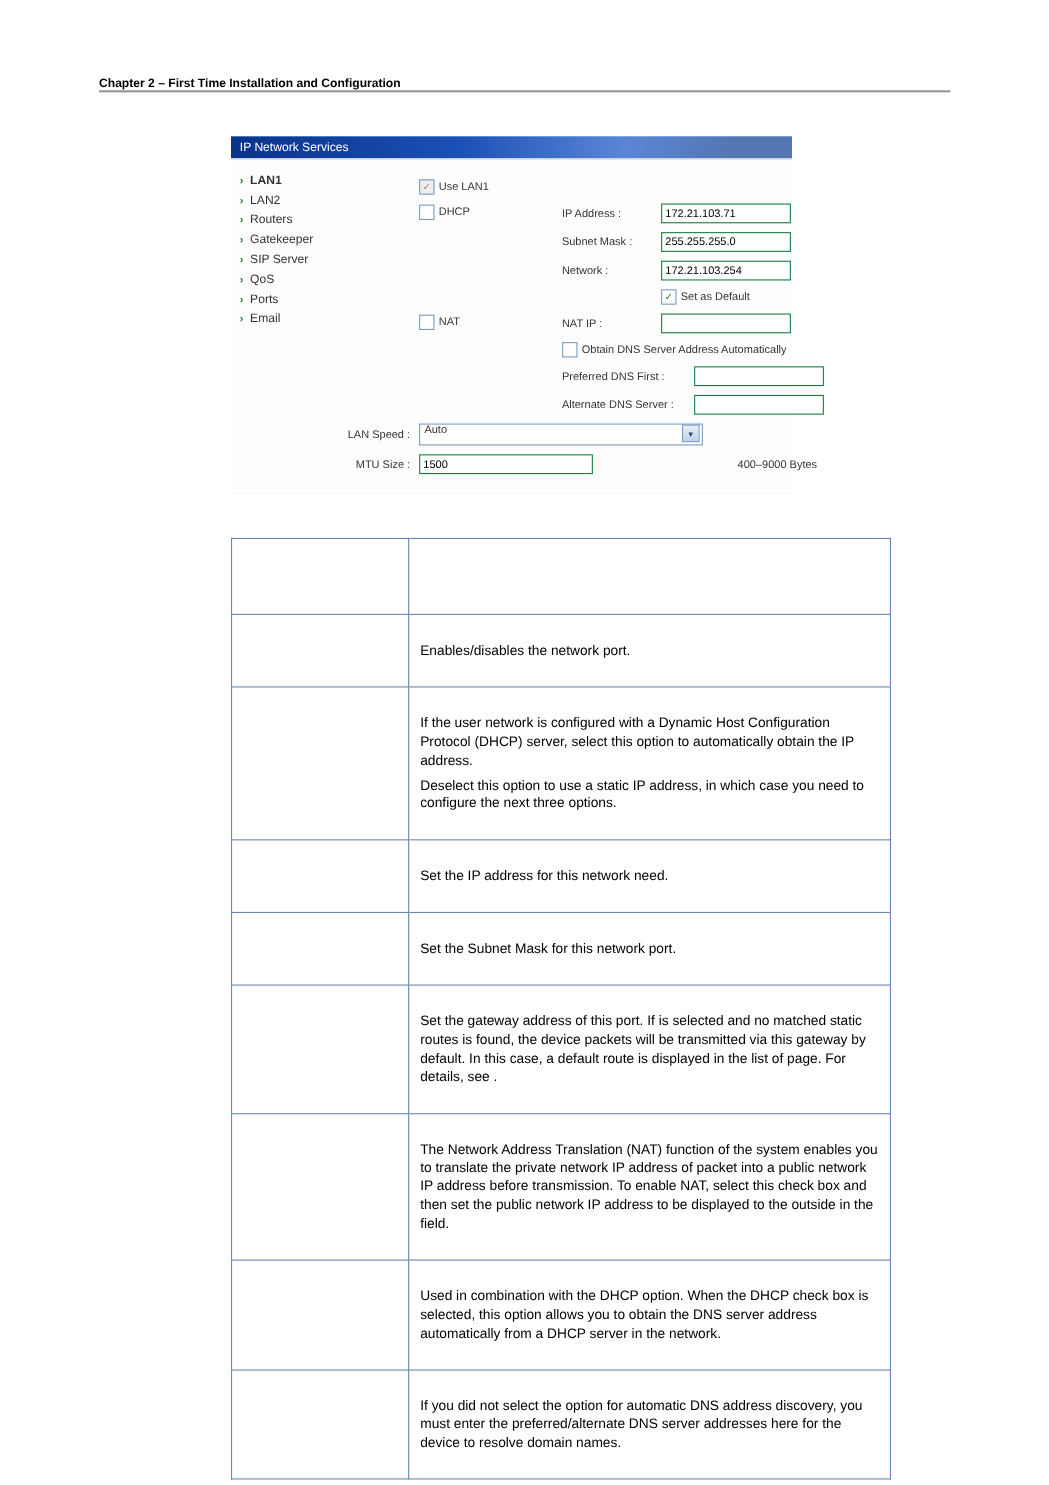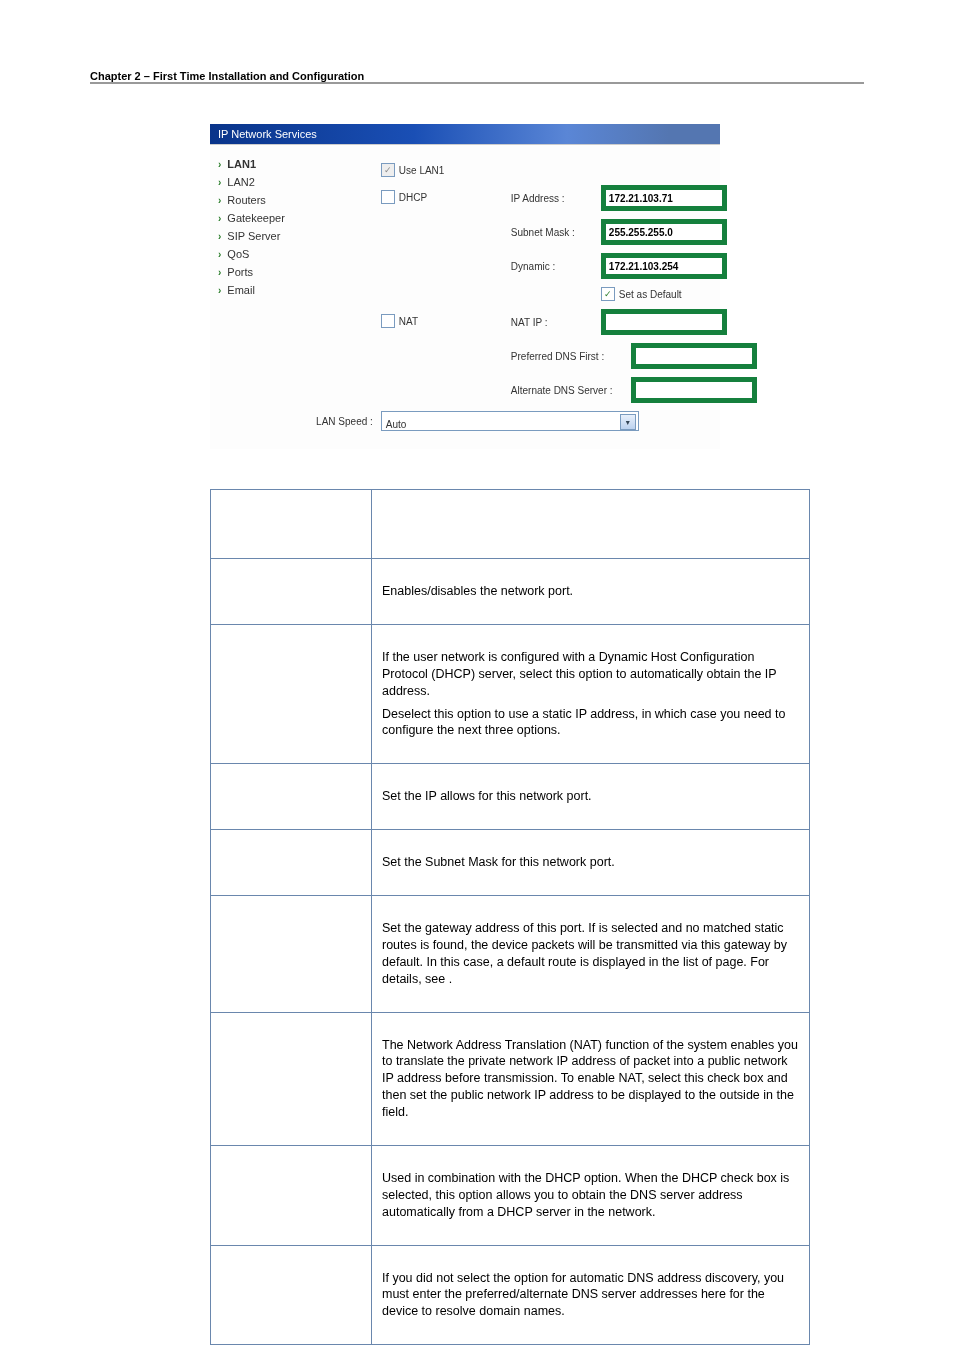--- a/index.html
+++ b/index.html
@@ -84,34 +84,33 @@
     display: inline-flex;
     align-items: center;
     justify-content: center;
     font-size: 9px;
     color: #2a7d2a;
   }
   .cb-box.disabled { background: #eee; color: #888; }
   .tin {
     width: 110px;
     height: 16px;
-    border: 5px solid #15803d;
+    border: 1px solid #15803d;
     font-size: 10px;
     padding: 0 3px;
     background: #fff;
-    font-weight: bold;
   }
   .sel {
     width: 250px;
     height: 18px;
     border: 1px solid #7a9bbf;
     font-size: 10px;
     background: #fff;
     display: flex;
-    align-items: flex-end;
+    align-items: flex-start;
     justify-content: space-between;
     padding: 0 2px 0 4px;
   }
   .sel .dd {
     width: 14px; height: 14px;
     background: linear-gradient(#e8f0fb,#bcd2ef);
     border: 1px solid #7a9bbf;
     display:flex;align-items:center;justify-content:center;
     font-size:8px;color:#345;
   }
@@ -208,21 +207,21 @@
         </div>
         <div class="frow">
           <div class="fcol1"></div>
             <div class="fcol2"></div>
           <div style="width:90px">Subnet Mask :</div>
           <input class="tin" value="255.255.255.0" style="">
         </div>
         <div class="frow">
           <div class="fcol1"></div>
             <div class="fcol2"></div>
-          <div style="width:90px">Dynamic :</div>
+          <div style="width:90px">Network :</div>
           <input class="tin" value="172.21.103.254" style="">
         </div>
         <div class="frow">
           <div class="fcol1"></div>
             <div class="fcol2"></div>
             <div style="width:90px"></div>
           <div class="cb">
               <span class="cb-box">✓</span>
               <span>Set as Default</span>
             </div>
@@ -232,36 +231,49 @@
           <div class="fcol2"><div class="cb">
                 <span class="cb-box"></span>
                 <span>NAT</span>
               </div></div>
           <div style="width:90px">NAT IP :</div>
           <input class="tin" value="" style="">
         </div>
         <div class="frow">
           <div class="fcol1"></div>
             <div class="fcol2"></div>
+          <div class="cb">
+              <span class="cb-box"></span>
+              <span>Obtain DNS Server Address Automatically</span>
+            </div>
+        </div>
+        <div class="frow">
+          <div class="fcol1"></div>
+            <div class="fcol2"></div>
           <div style="width:120px">Preferred DNS First :</div>
           <input class="tin" value="" style="">
         </div>
         <div class="frow">
           <div class="fcol1"></div>
             <div class="fcol2"></div>
           <div style="width:120px">Alternate DNS Server :</div>
           <input class="tin" value="" style="">
         </div>
         <div class="frow">
           <div class="fcol1">LAN Speed :</div>
           <div class="sel">
               <span>Auto</span>
               <span class="dd">▾</span>
             </div>
         </div>
+        <div class="frow">
+          <div class="fcol1">MTU Size :</div>
+          <input class="tin" style="width: 150px;" value="1500">
+          <span class="bytes" style="margin-left:auto;padding-right:6px">400–9000 Bytes</span>
+        </div>
       </div>
     </div>
   </div>
 
   <table class="desc-table">
     <tbody>
         <tr>
       <th class="label-cell"></th>
       <th></th>
     </tr>
@@ -274,21 +286,21 @@
     <tr>
       <td class="label-cell"></td>
       <td>
         <p>If the user network is configured with a Dynamic Host Configuration Protocol (DHCP) server, select this option to automatically obtain the IP address.</p>
         <p>Deselect this option to use a static IP address, in which case you need to configure the next three options.</p>
       </td>
     </tr>
     <tr>
       <td class="label-cell"></td>
       <td>
-            <p>Set the IP allows for this network port.</p>
+            <p>Set the IP address for this network need.</p>
           </td>
     </tr>
     <tr>
       <td class="label-cell"></td>
       <td>
             <p>Set the Subnet Mask for this network port.</p>
           </td>
     </tr>
     <tr>
       <td class="label-cell"></td>

